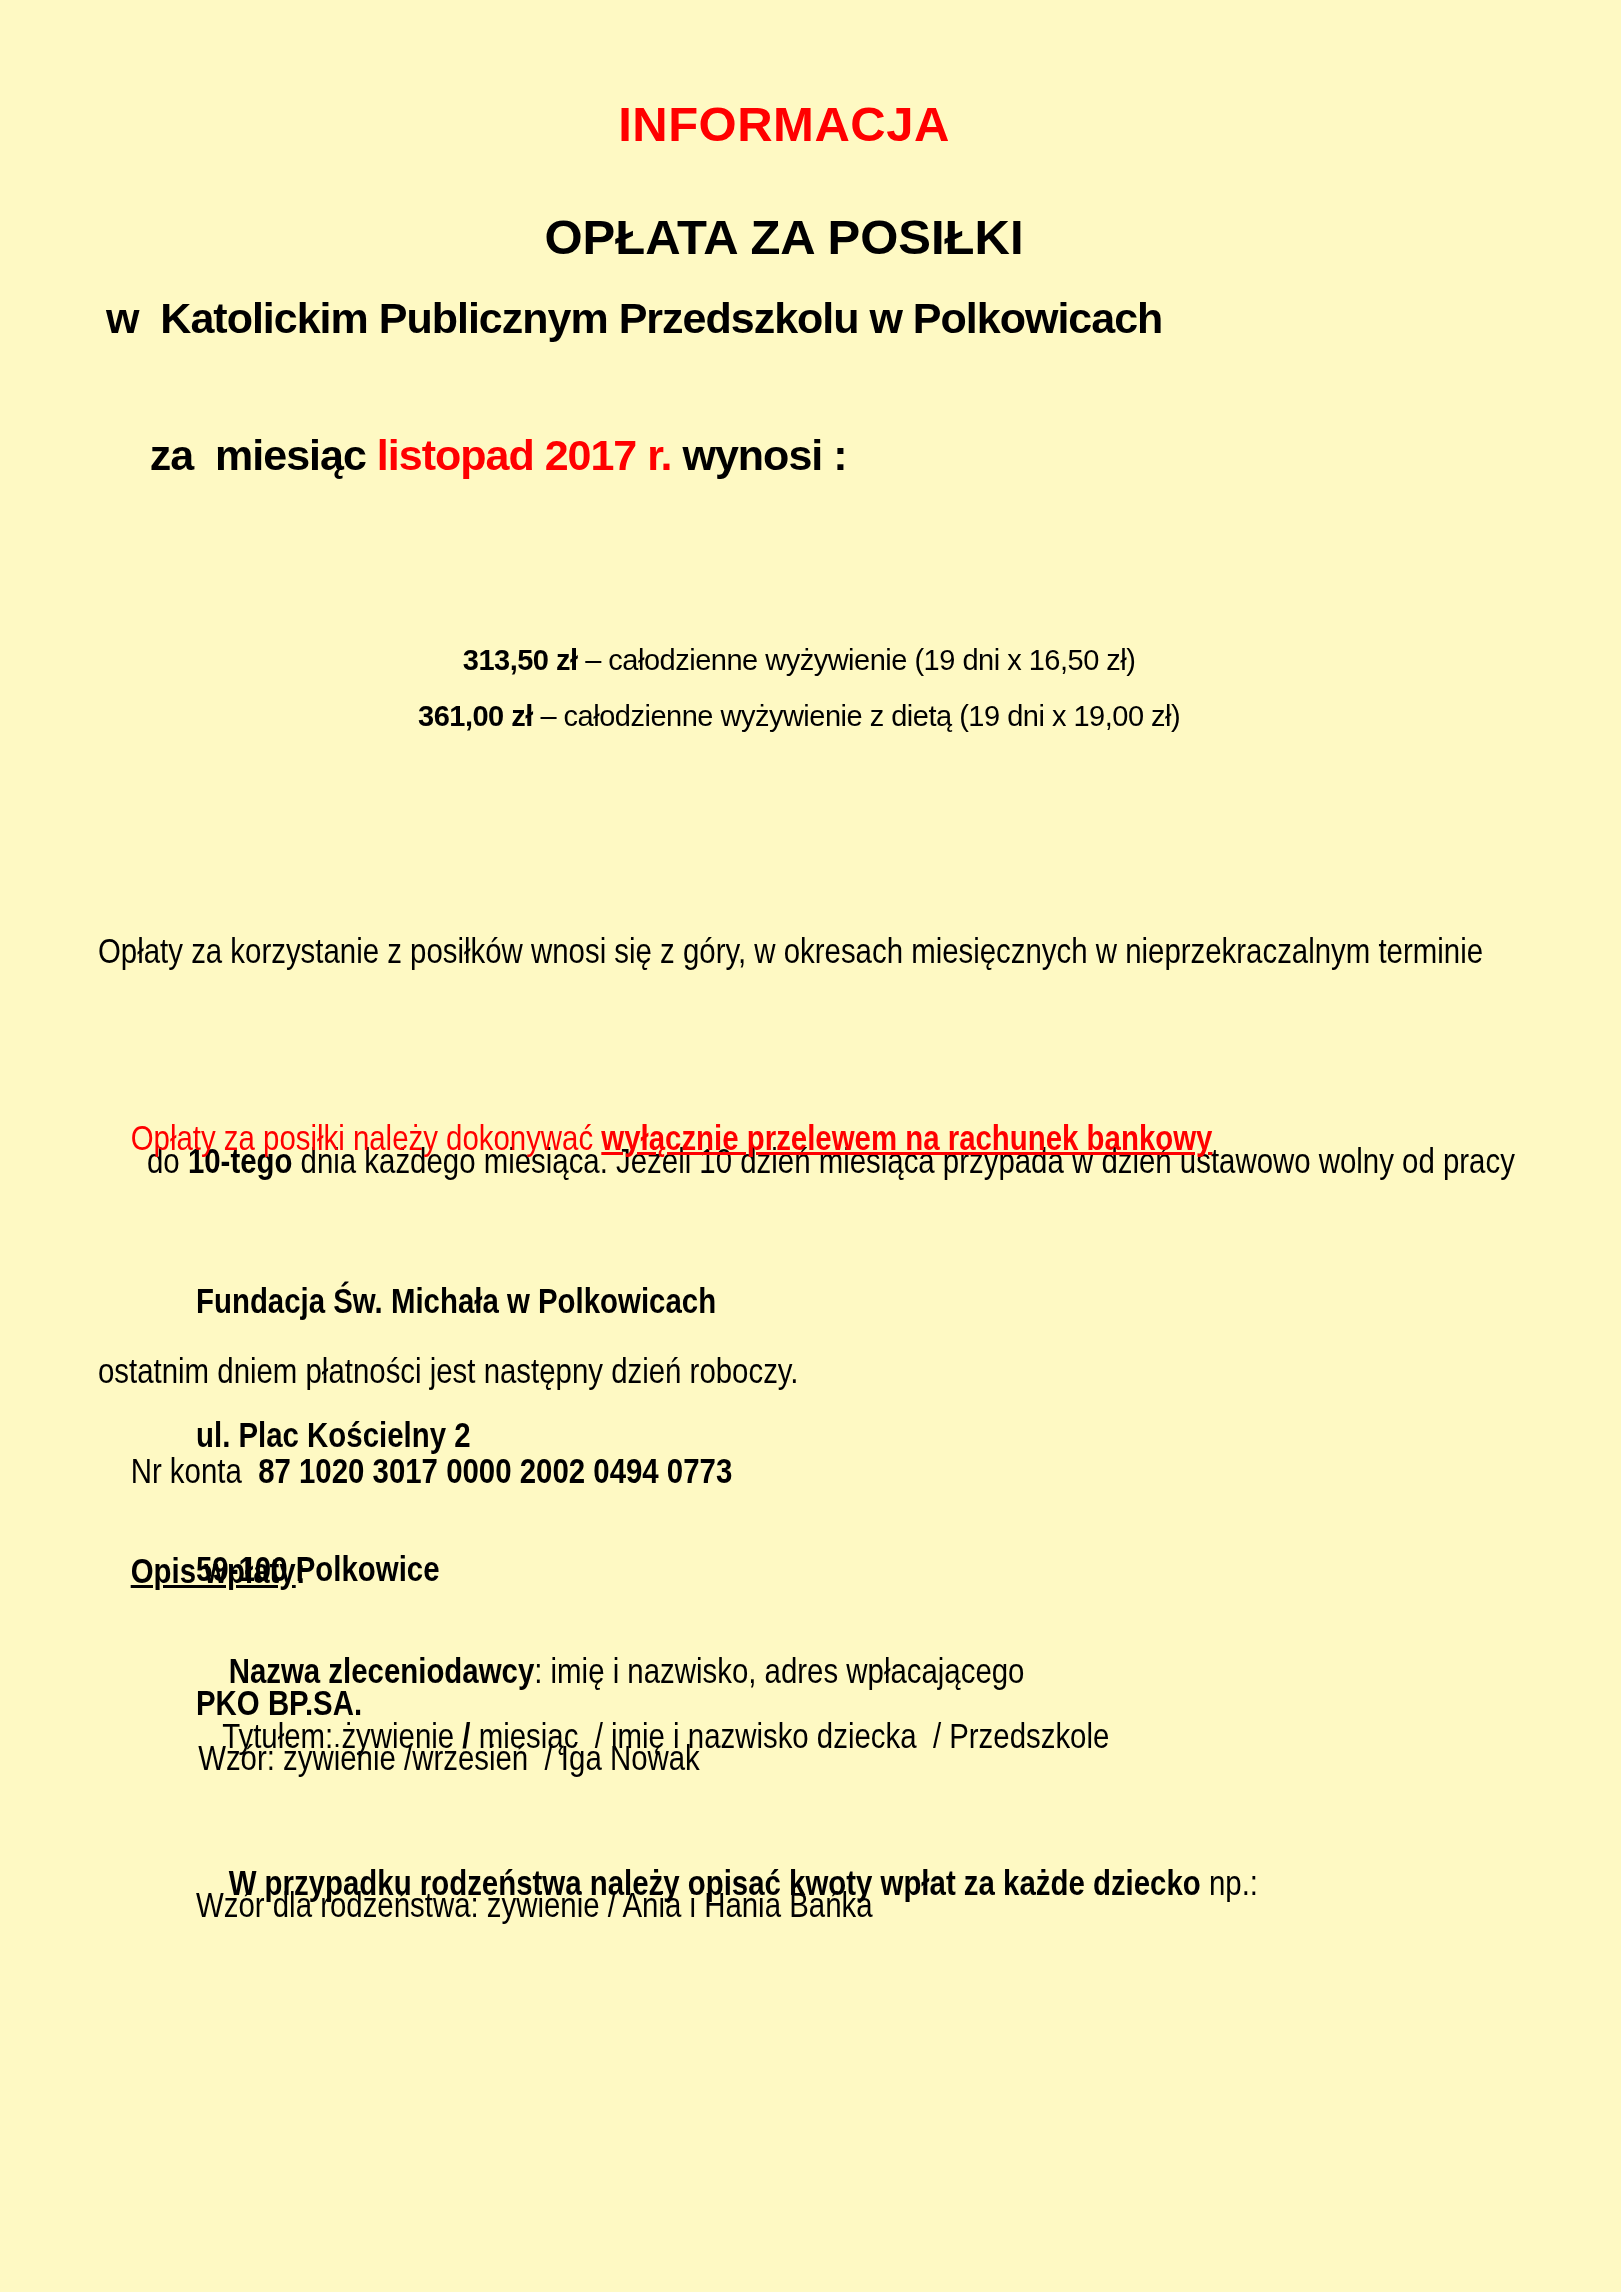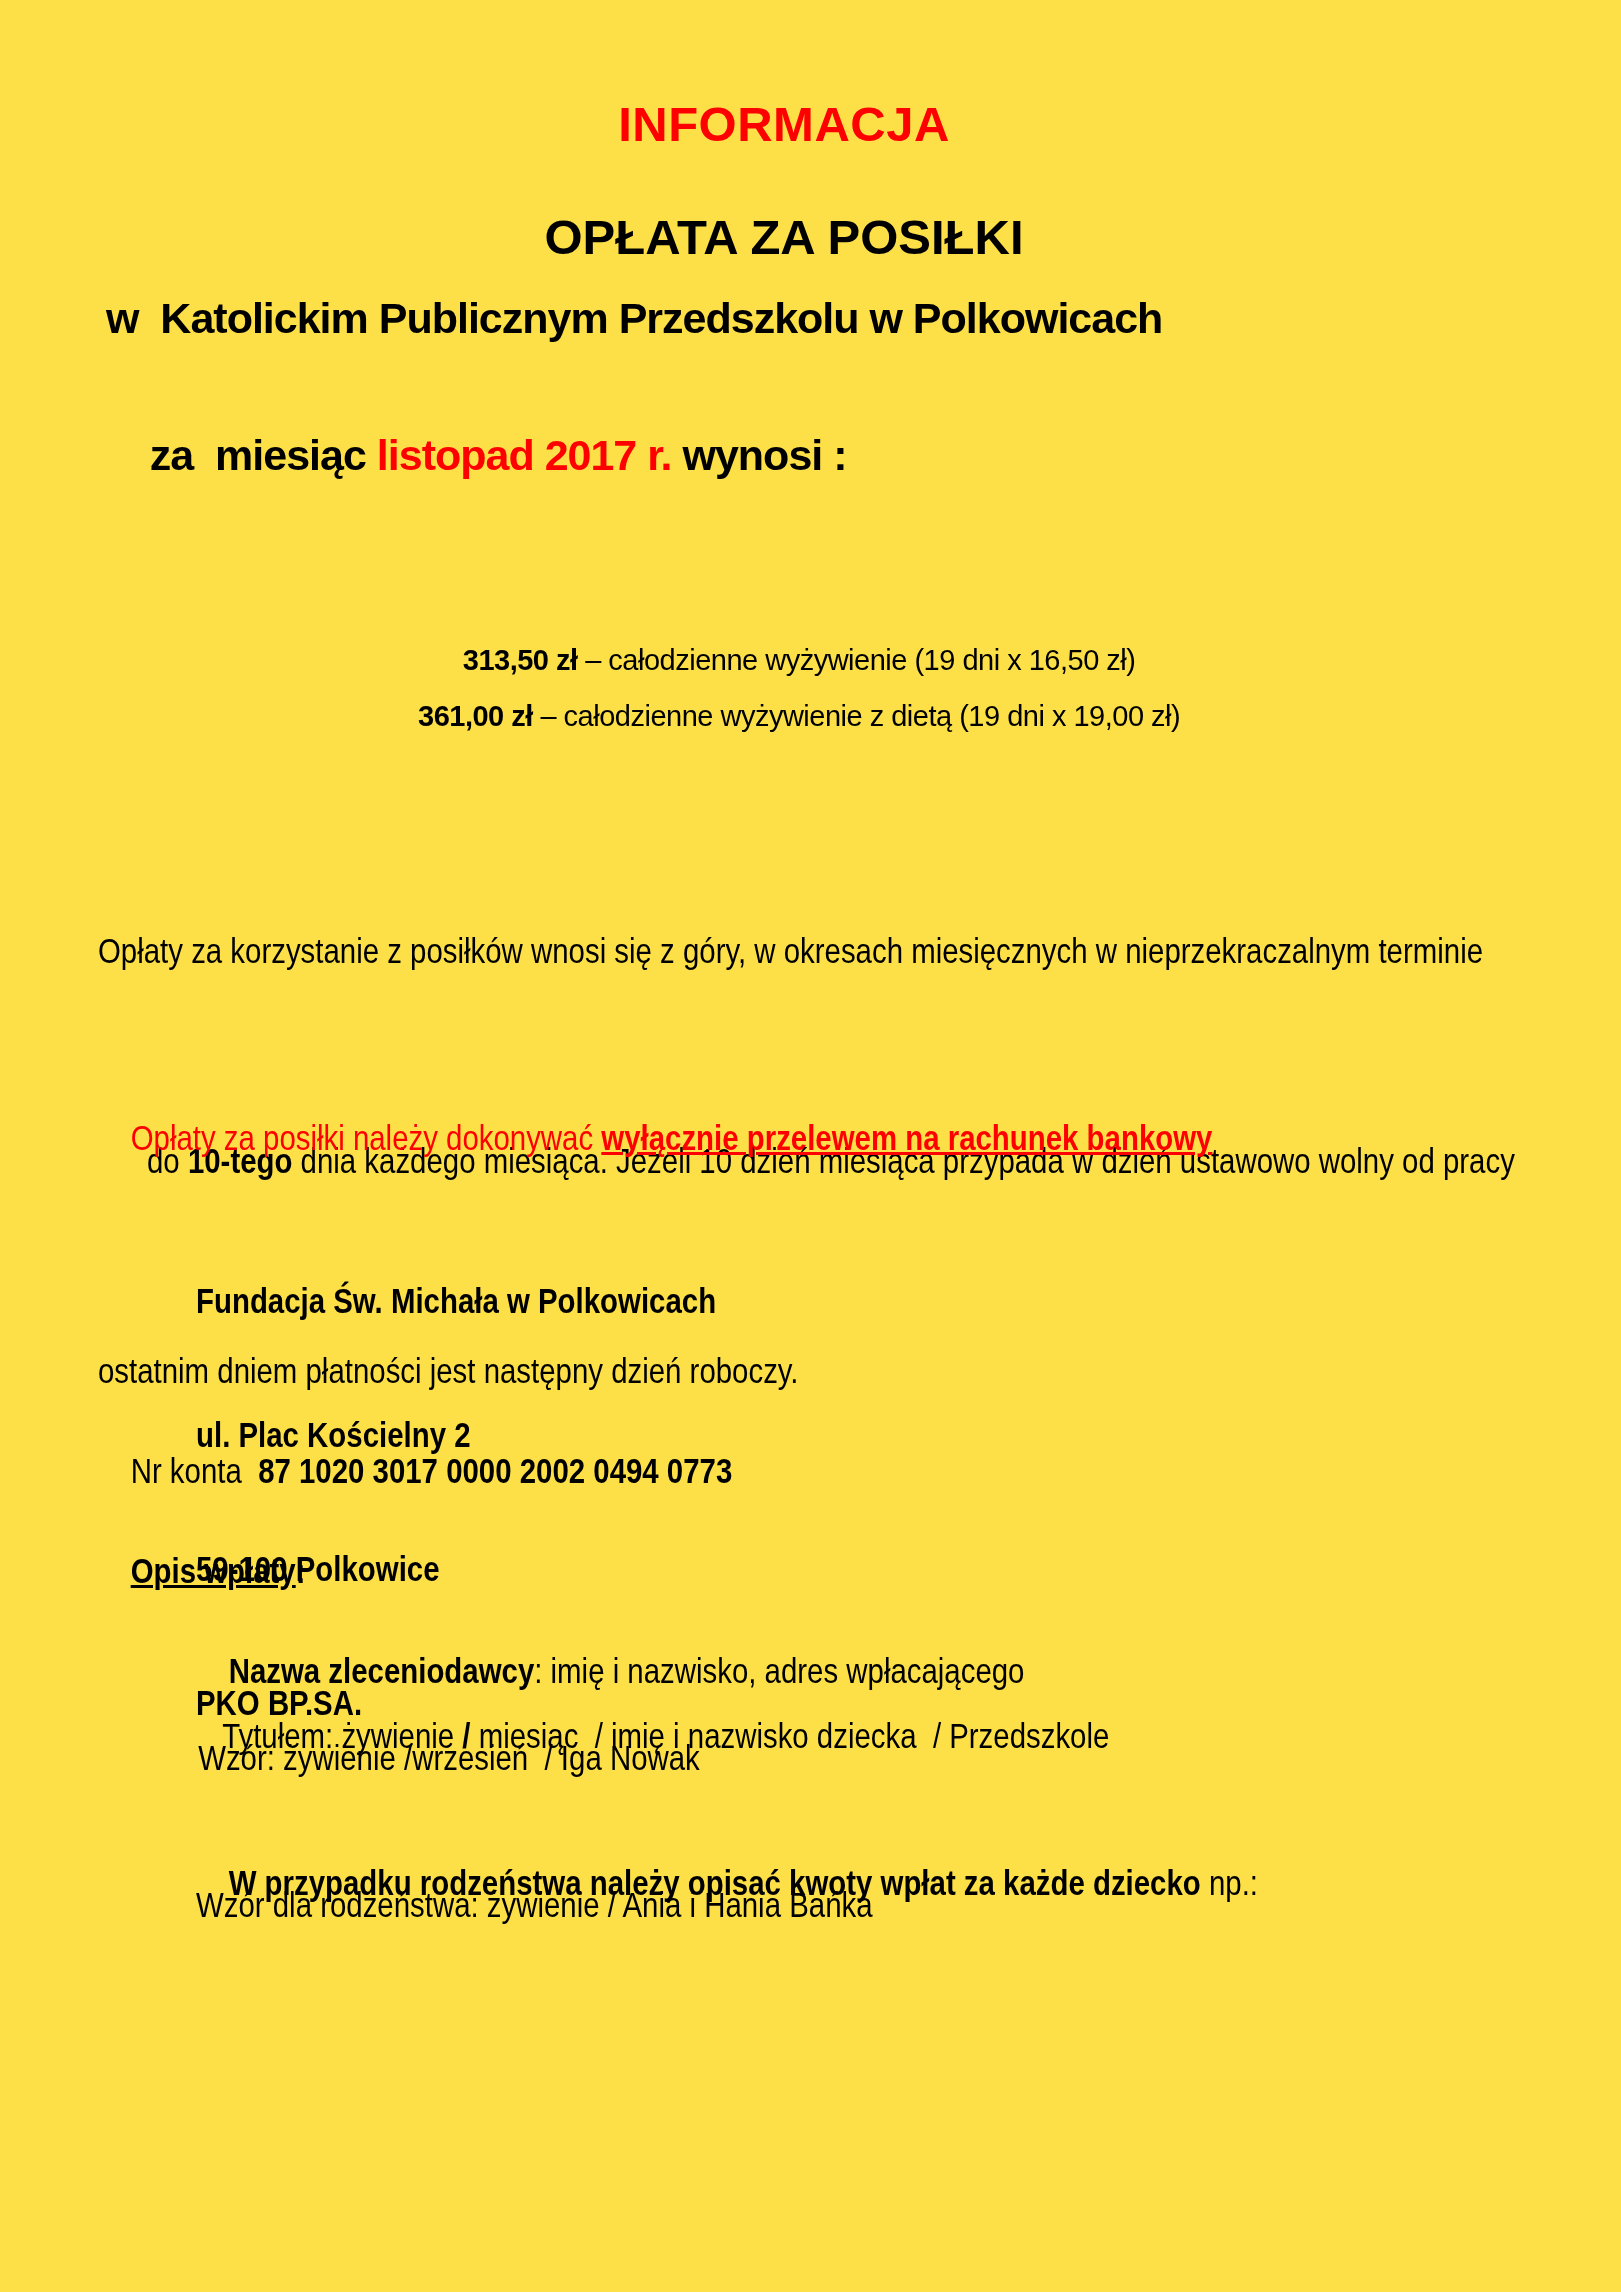--- a/index.html
+++ b/index.html
@@ -1,20 +1,20 @@
 <!DOCTYPE html>
 <html lang="pl"><head>
 <meta charset="utf-8">
 <style>
   html,body{margin:0;padding:0;background:#ffffff;}
   .page{
     position:relative;
     width:1621px;
     height:2293px;
-    background:#fde047;
+    background:#fef9c3;
     font-family:"Liberation Sans", sans-serif;
     color:#000000;
     overflow:hidden;
   }
   .abs{position:absolute;white-space:pre;}
   .center{left:98px;width:1372px;text-align:center;}
   .h1{font-size:49px;font-weight:bold;color:#ff0000;letter-spacing:0.5px;}
   .h2{font-size:49px;font-weight:bold;letter-spacing:0;}
   .hline{font-size:43px;font-weight:bold;letter-spacing:-1px;margin-left:8px;}
   .red{color:#ff0000;}

